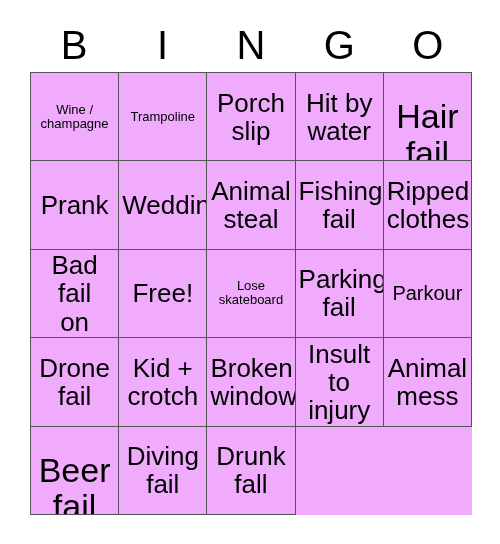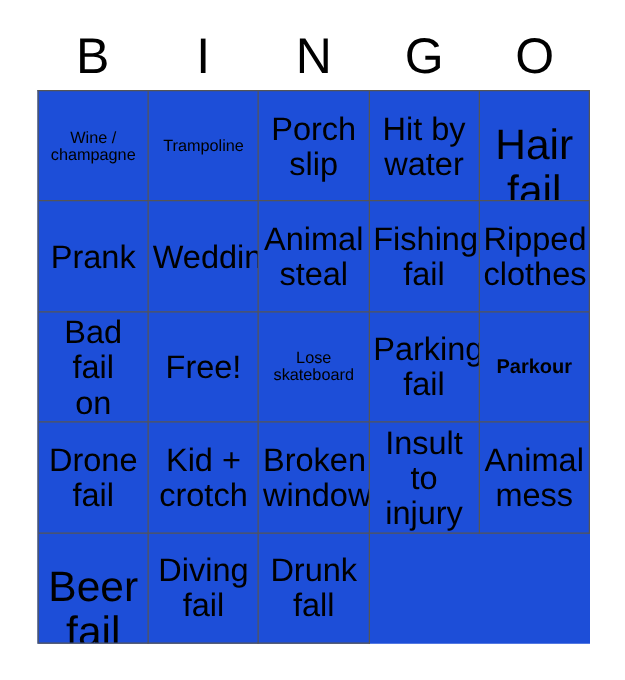--- a/index.html
+++ b/index.html
@@ -45,42 +45,42 @@
     left: 30px;
     top: 72px;
     width: 442px;
     height: 443px;
     box-sizing: border-box;
     border-top: 1px solid #555555;
     border-left: 1px solid #555555;
     display: grid;
     grid-template-columns: repeat(5, 1fr);
     grid-template-rows: repeat(5, 1fr);
-    background: #1d4ed8;
+    background: #f0abfc;
   }
   .cell {
     box-sizing: border-box;
     border-right: 1px solid #555555;
     border-bottom: 1px solid #555555;
     display: flex;
     align-items: center;
     justify-content: center;
     text-align: center;
     padding: 2px 3px;
     overflow: hidden;
   }
   .cell-text {
     display: block;
     width: 100%;
     line-height: 1.08;
     white-space: pre-line;
   }
   
   .fs-xs .cell-text { font-size: 13px; }
-  .fs-sm .cell-text { font-size: 16px; font-weight: bold; }
+  .fs-sm .cell-text { font-size: 20px; }
   .fs-md .cell-text { font-size: 26px; }
   .fs-lg .cell-text { font-size: 26px; }
   .fs-xl .cell-text { font-size: 26px; }
   .fs-xxl .cell-text { font-size: 34px; margin-top: 36px; }
 </style>
 </head>
 <body>
 
 <div id="card">
 

